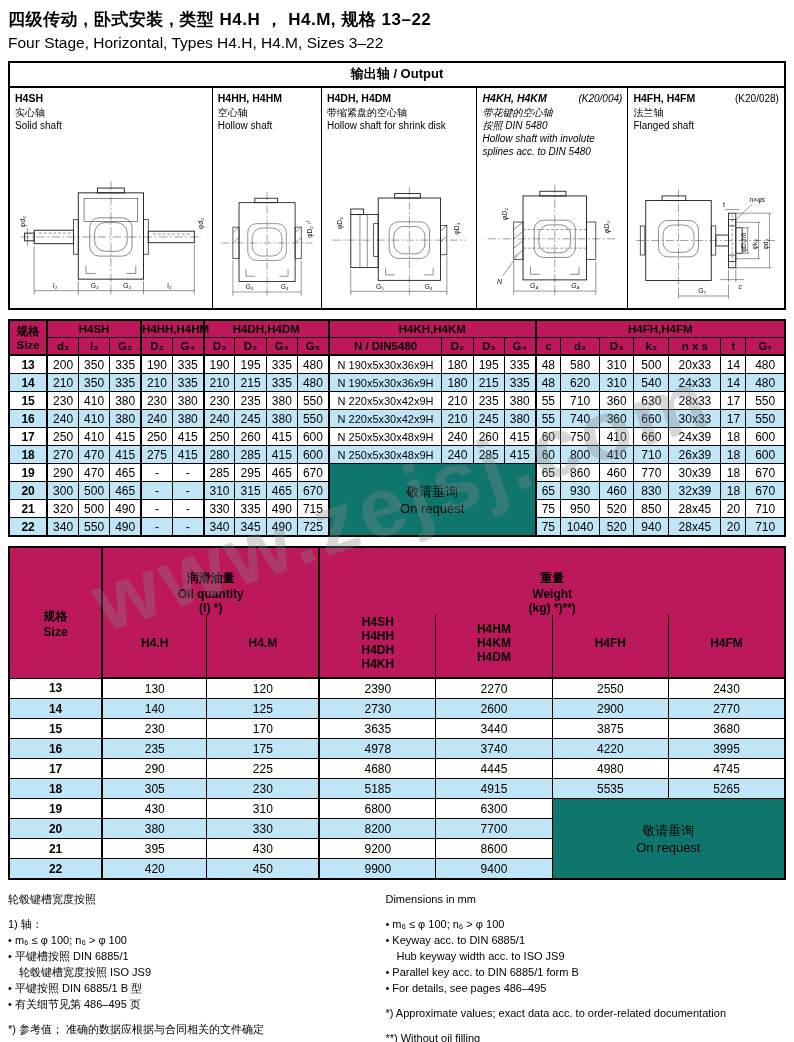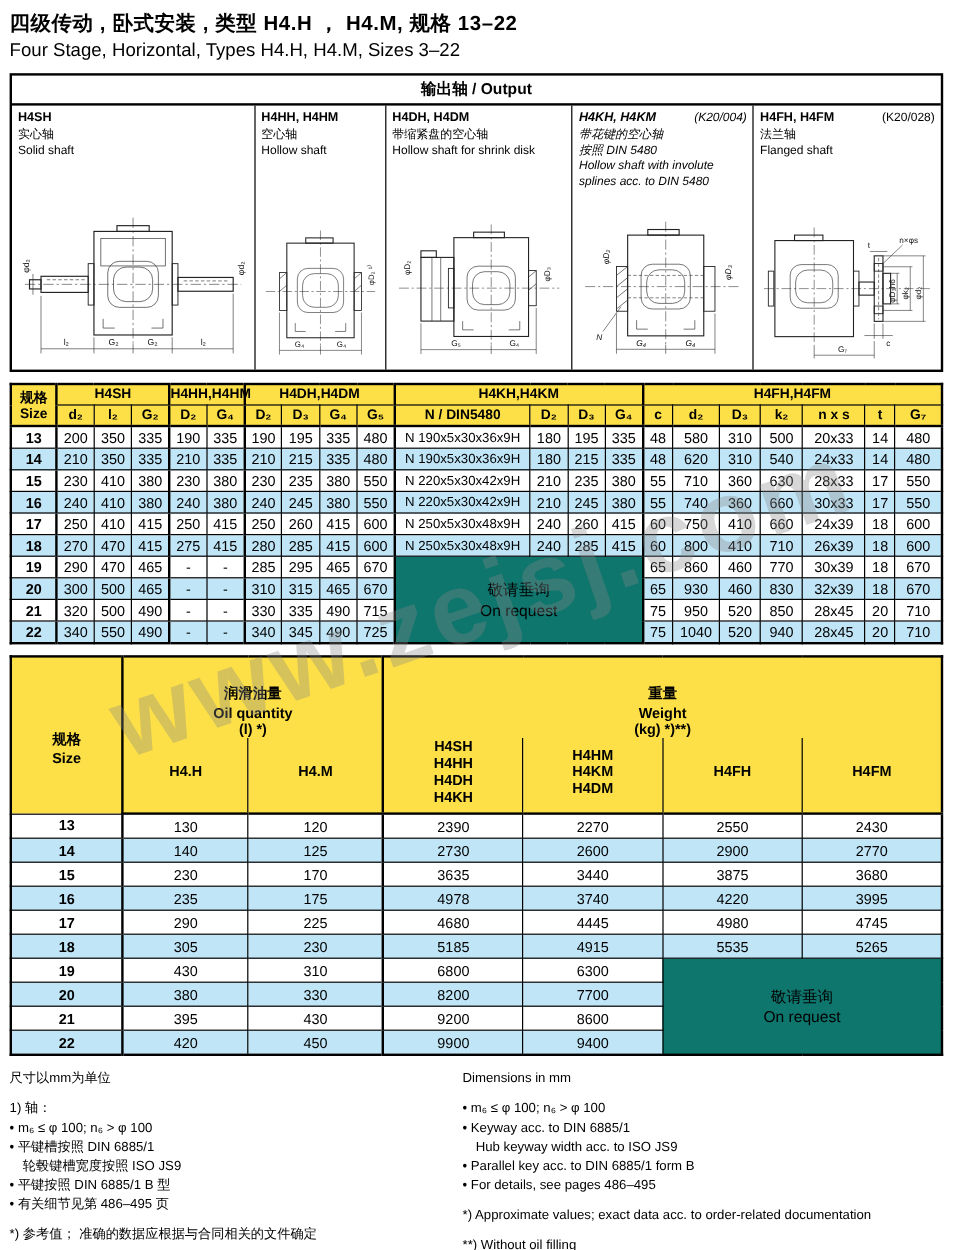--- a/index.html
+++ b/index.html
@@ -29,21 +29,21 @@
   .cl { fill:none; stroke:#444; stroke-width:.55; stroke-dasharray:9 2.5 2 2.5; }
   .dim { fill:none; stroke:#333; stroke-width:.55; }
   .dsh { fill:none; stroke:#333; stroke-width:.55; stroke-dasharray:3 2; }
   .hat { fill:none; stroke:#222; stroke-width:.8; }
   svg text { font-size:7.5px; fill:#111; font-family:"Liberation Sans",sans-serif; }
 
   
   table { border-collapse:collapse; width:100%; table-layout:fixed; }
   .t1, .t2 { border:2px solid #000; margin-top:9px; }
   th, td { border:1px solid #000; text-align:center; vertical-align:middle; white-space:pre-line; }
-  thead th { background:#fde047; font-weight:bold; }
+  thead th { background:#be185d; font-weight:bold; }
   .t1 th { font-size:11.5px; padding:2px 0; }
   .t1 td { font-size:12px; padding:1.5px 0; }
   .t1 td.ncol { font-size:11px; }
   .t2 th { font-size:12px; }
   .t2 td { font-size:12px; padding:2.5px 0; }
   tr.alt td { background:#bfe5f7; }
   td.sz { font-weight:bold; }
   .gb { border-left:2px solid #000; }
   .t1 tr.r2 th, .t1 th[rowspan] { border-bottom:2px solid #000; }
   .t2 tr.r1 th { border-bottom:none; padding-top:22px;text-align:center; }
@@ -689,21 +689,21 @@
           <td class="gb">420</td>
           <td>450</td>
           <td class="gb">9900</td>
           <td>9400</td>
         </tr>
       </tbody>
   </table>
 
   <div class="footnotes">
     <div class="fn-col-zh">
-        <div class="fn-line">尺寸以mm为单位</div>
+        <div class="fn-line">轮毂键槽宽度按照</div>
         <div class="fn-gap"></div>
         <div class="fn-line">1) 轴：</div>
         <div class="fn-line">• m₆ ≤ φ 100; n₆ &gt; φ 100</div>
         <div class="fn-line">• 平键槽按照 DIN 6885/1</div>
         <div class="fn-line ind">轮毂键槽宽度按照 ISO JS9</div>
         <div class="fn-line">• 平键按照 DIN 6885/1 B 型</div>
         <div class="fn-line">• 有关细节见第 486–495 页</div>
         <div class="fn-gap"></div>
         <div class="fn-line">*) 参考值；  准确的数据应根据与合同相关的文件确定</div>
         <div class="fn-gap"></div>

